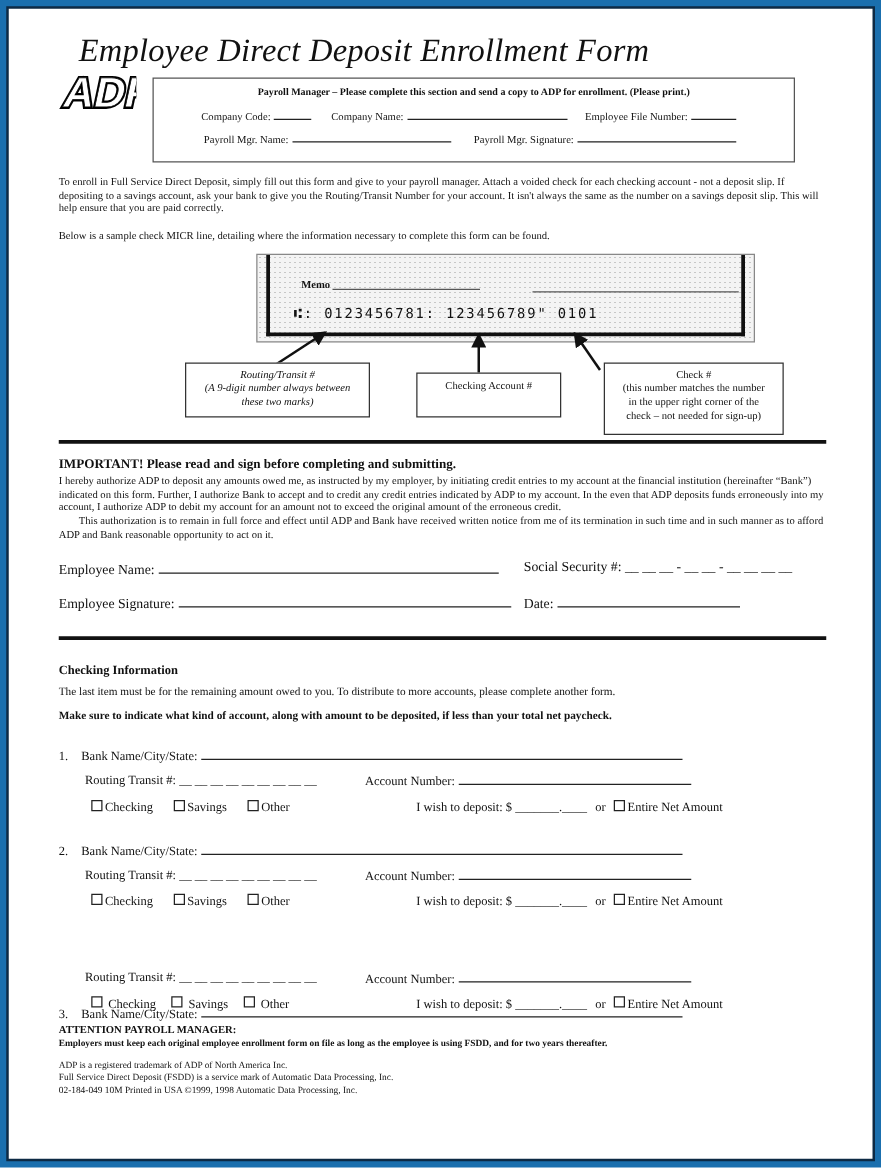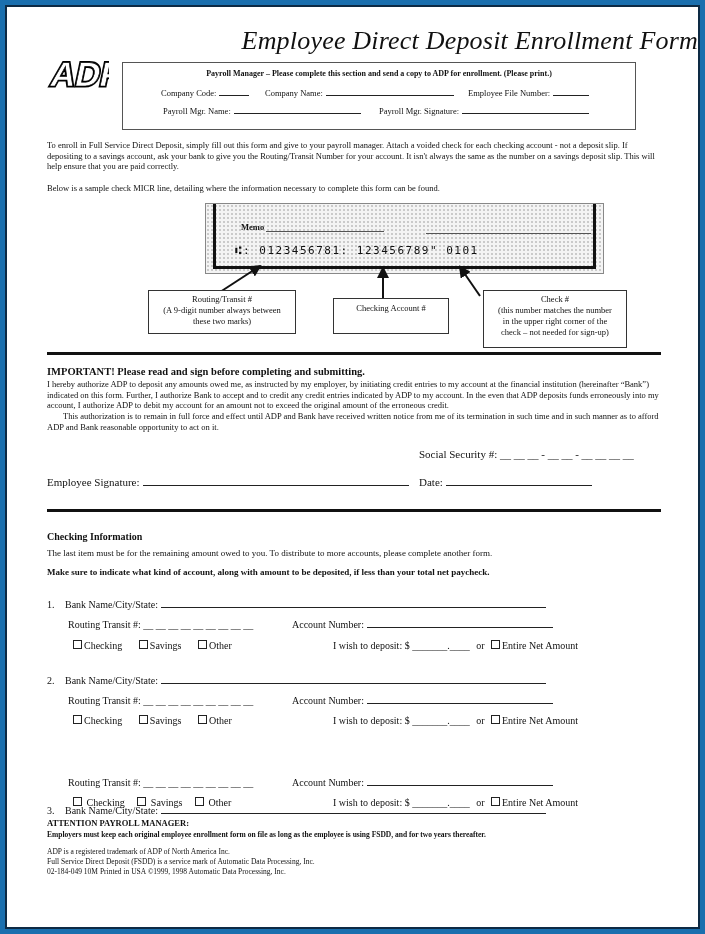--- a/index.html
+++ b/index.html
@@ -1,20 +1,20 @@
 <!DOCTYPE html>
 <html><head>
 <meta charset="utf-8">
 <style>
   html, body { margin:0; padding:0; }
   body { width:705px; height:934px; background:#1a6fae; position:relative; overflow:hidden; font-family:"Liberation Serif", serif; color:#111; }
   .frame { position:absolute; left:5px; top:5px; width:695px; height:924px; background:#0d2a44; }
   .page { position:absolute; left:2px; top:2px; right:2px; bottom:2px; background:#fff; }
   .abs { position:absolute; }
-  .title { left:0; width:100%; top:19px; text-align:right; font-style:italic; font-size:26px; letter-spacing:0.2px; }
+  .title { left:0; width:100%; top:19px; text-align:left; font-style:italic; font-size:26px; letter-spacing:0.2px; }
   .title span { margin-left:56px; }
   .logo { left:40px; top:46px; width:62px; height:40px; }
   .pm-box { left:115px; top:55px; width:512px; height:66px; border:1px solid #555; font-size:8px; }
   .pm-head { position:absolute; left:0; width:100%; top:6px; text-align:center; font-weight:bold; font-size:8px; }
   .pm-row { position:absolute; font-size:8.5px; white-space:nowrap; }
   .blank { display:inline-block; border-bottom:1px solid #222; height:8px; vertical-align:baseline; margin-left:3px; }
   .para { font-size:8.5px; line-height:10.5px; left:40px; width:612px; }
   .check { left:198px; top:196px; width:397px; height:69px; border:1px solid #888;
     background-color:#f4f4f4;
     background-image: radial-gradient(#9a9a9a 0.6px, transparent 0.8px);
@@ -83,41 +83,44 @@
     <defs>
           <marker id="ah" markerWidth="6" markerHeight="6" refX="5" refY="3" orient="auto">
             <path d="M0,0 L6,3 L0,6 Z" fill="#111"></path>
           </marker>
         </defs>
     <line x1="210" y1="287" x2="253" y2="259" stroke="#111" stroke-width="2" marker-end="url(#ah)"></line>
     <line x1="376" y1="293" x2="376" y2="261" stroke="#111" stroke-width="2" marker-end="url(#ah)"></line>
     <line x1="473" y1="289" x2="453" y2="260" stroke="#111" stroke-width="2" marker-end="url(#ah)"></line>
   </svg>
 
-  <div class="abs callout" style="left:141px; top:283px; width:146px; height:39px; padding-top:3px;">
+  <div class="abs callout" style="left:141px; top:283px; width:146px; height:39px; padding-top:3px;font-style:italic;">
     <div>Routing/Transit #</div>
     <div>(A 9-digit number always between</div>
     <div>these two marks)</div>
   </div>
   <div class="abs callout" style="left:326px; top:291px; width:114px; height:30px; padding-top:4px;">
     <div>Checking Account #</div>
   </div>
   <div class="abs callout" style="left:476px; top:283px; width:142px; height:53px; padding-top:3px;">
     <div>Check #</div>
     <div>(this number matches the number</div>
     <div>in the upper right corner of the</div>
     <div>check – not needed for sign-up)</div>
   </div>
 
   <div class="abs rule" style="top:345px;"></div>
 
   <div class="abs important-title" style="top:359px;">IMPORTANT! Please read and sign before completing and submitting.</div>
   <div class="abs para" style="top:372px; width:620px;">I hereby authorize ADP to deposit any amounts owed me, as instructed by my employer, by initiating credit entries to my account at the financial institution (hereinafter “Bank”) indicated on this form.  Further, I authorize Bank to accept and to credit any credit entries indicated by ADP to my account. In the even that ADP deposits funds erroneously into my account, I authorize ADP to debit my account for an amount not to exceed the original amount of the erroneous credit.</div>
   <div class="abs para" style="top:404px; width:620px; text-indent:16px;">This authorization is to remain in full force and effect until ADP and Bank have received written notice from me of its termination in such time and in such manner as to afford ADP and Bank reasonable opportunity to act on it.</div>
 
+  <div class="abs field" style="left:40px; top:441px;">
+    <span>Employee Name:</span><span class="blank" style="width:272px; height:10px;"></span>
+  </div>
   <div class="abs field" style="left:412px; top:441px;">
     <span>Social Security #:</span>
     <span>__ __ __ - __ __ - __ __ __ __</span>
   </div>
   <div class="abs field" style="left:40px; top:468px;">
     <span>Employee Signature:</span><span class="blank" style="width:266px; height:10px;"></span>
   </div>
   <div class="abs field" style="left:412px; top:468px;">
     <span>Date:</span><span class="blank" style="width:146px; height:10px;"></span>
   </div>

